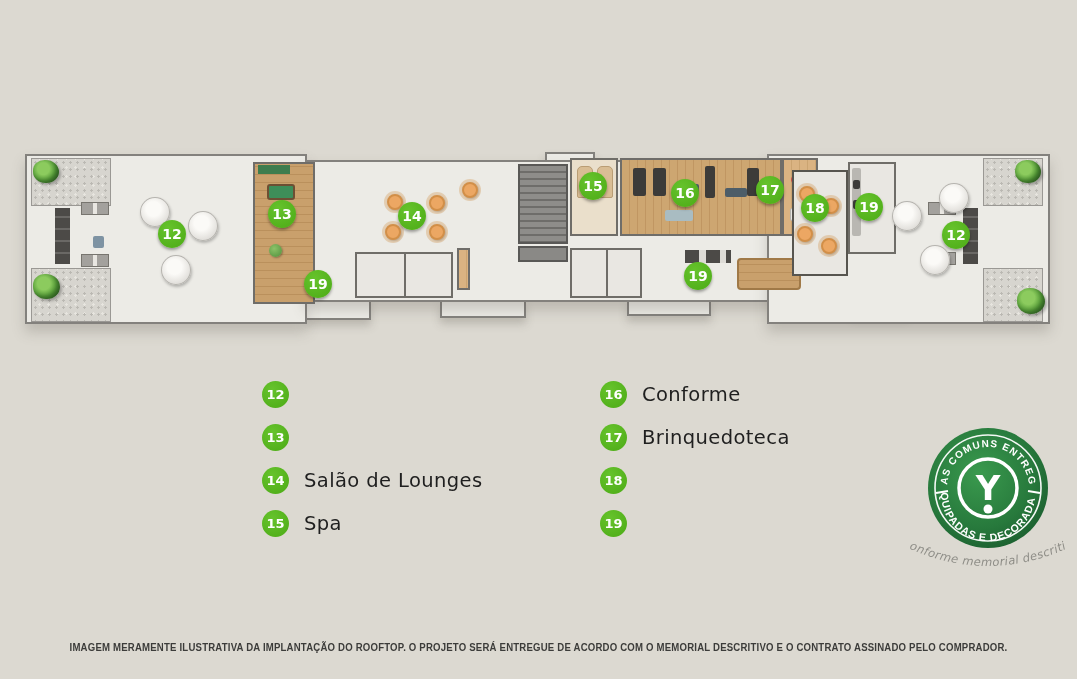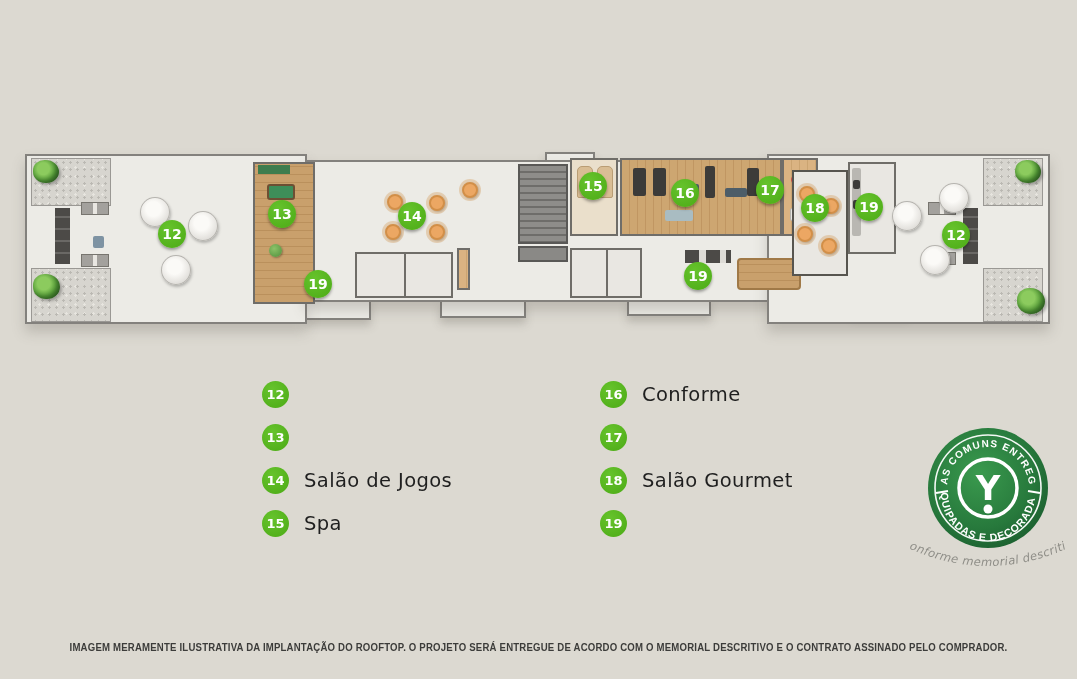--- a/index.html
+++ b/index.html
@@ -211,38 +211,38 @@
   <div class="legend">
     <div class="legend-col c0">
         <div class="legend-row">
           <span class="badge">12</span>
         </div>
         <div class="legend-row">
           <span class="badge">13</span>
         </div>
         <div class="legend-row">
           <span class="badge">14</span>
-          <span class="legend-label">Salão de Jogos</span>
+          <span class="legend-label">Salão de Lounges</span>
         </div>
         <div class="legend-row">
           <span class="badge">15</span>
           <span class="legend-label">Spa</span>
         </div>
       </div>
     <div class="legend-col c1">
         <div class="legend-row">
           <span class="badge">16</span>
           <span class="legend-label">Conforme</span>
         </div>
         <div class="legend-row">
           <span class="badge">17</span>
+          <span class="legend-label">Brinquedoteca</span>
         </div>
         <div class="legend-row">
           <span class="badge">18</span>
-          <span class="legend-label">Salão Gourmet</span>
         </div>
         <div class="legend-row">
           <span class="badge">19</span>
         </div>
       </div>
   </div>
 
   <svg class="seal" width="184" height="180" viewBox="0 0 184 180">
     <defs>
       <radialGradient id="sealGrad" cx="42%" cy="38%" r="70%">

